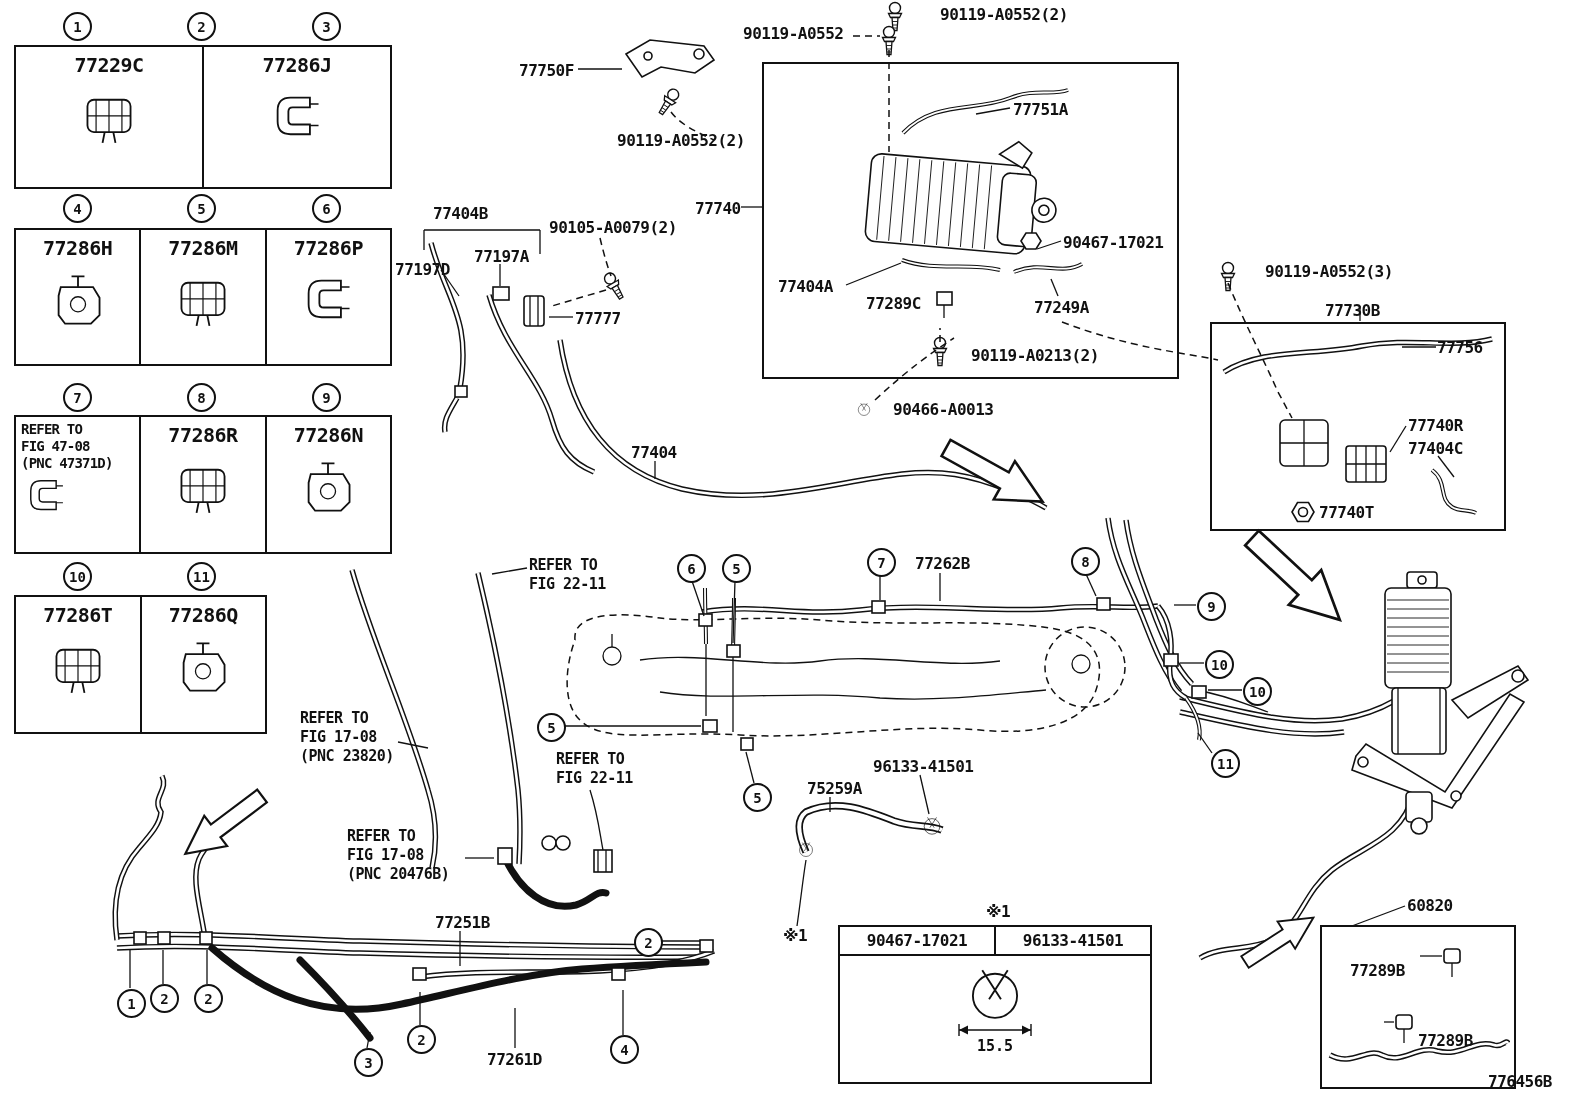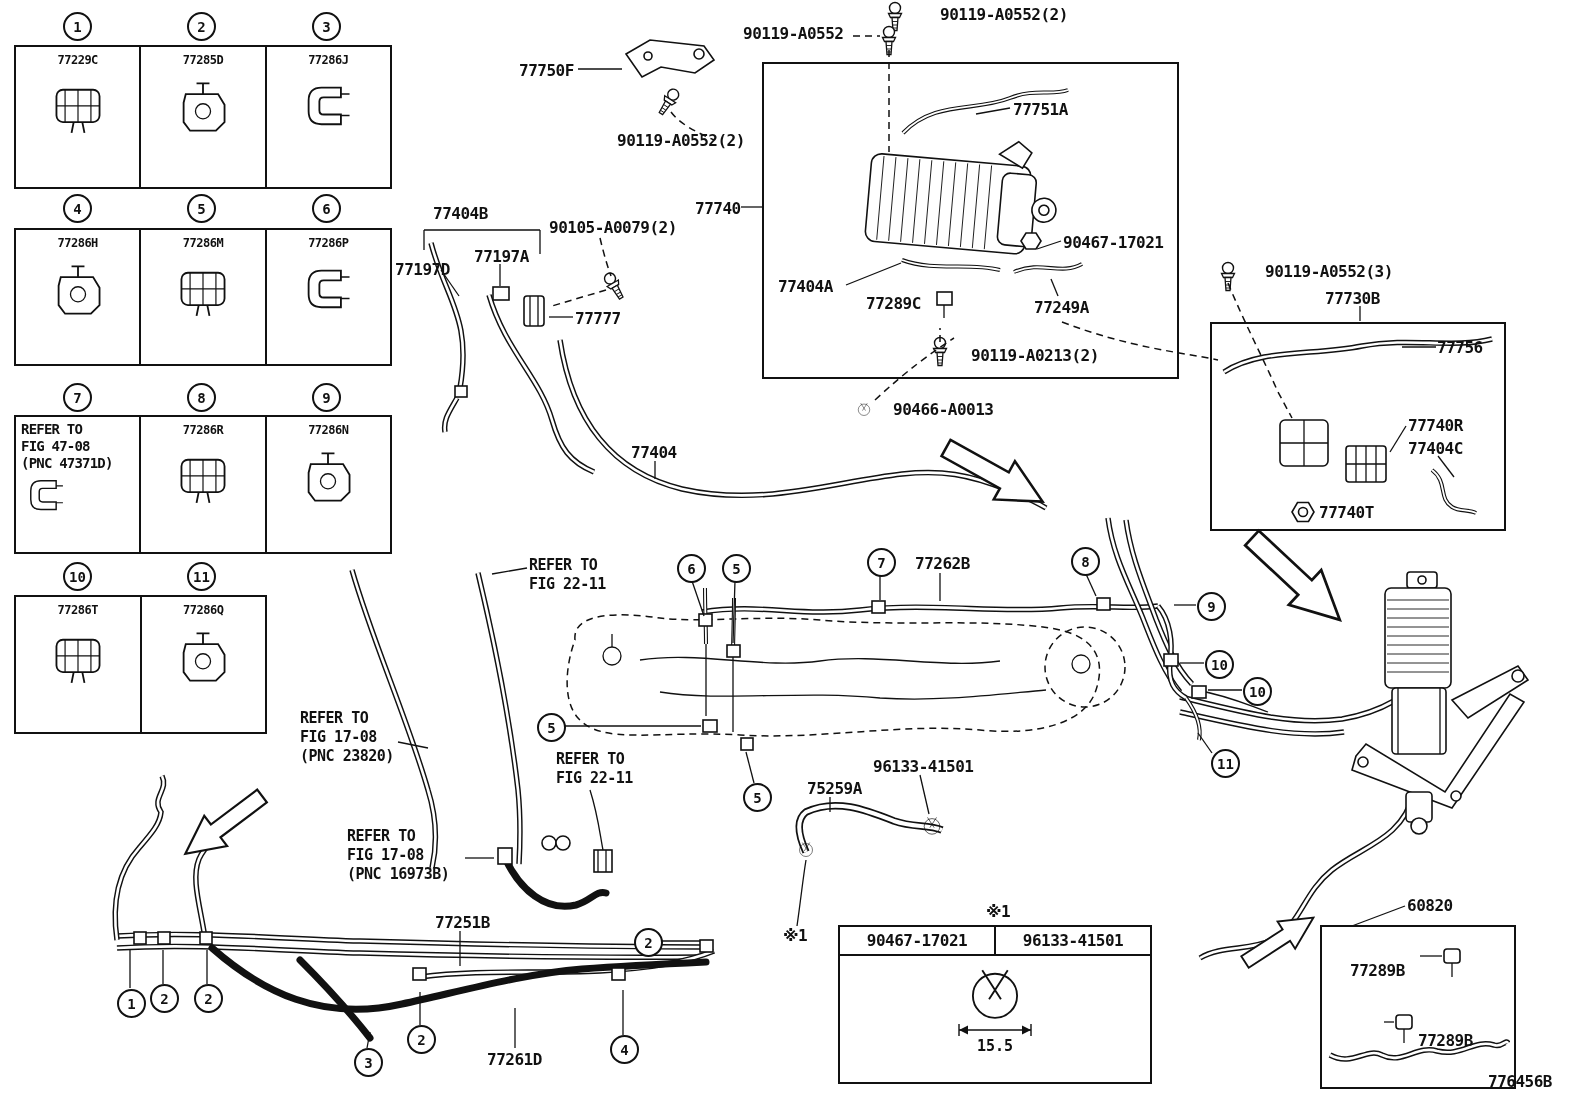--- a/index.html
+++ b/index.html
@@ -9,21 +9,21 @@
   .lbl{position:absolute;font-weight:bold;font-size:16px;line-height:19px;white-space:nowrap;
     letter-spacing:-0.5px;z-index:3;}
   .note{position:absolute;font-weight:bold;font-size:15px;line-height:19px;white-space:nowrap;
     letter-spacing:-0.5px;z-index:3;}
   .circ{position:absolute;width:25px;height:25px;border:2px solid #111;border-radius:50%;
     background:#fff;display:flex;align-items:center;justify-content:center;
     font-size:14px;font-weight:bold;z-index:4;}
   .ctable{position:absolute;display:flex;border:2.5px solid #111;background:#fff;z-index:2;}
   .ccell{flex:1;border-right:2.5px solid #111;display:flex;flex-direction:column;align-items:center;}
   .ccell:last-child{border-right:none;}
-  .cpart{font-weight:bold;font-size:12px;letter-spacing:-0.5px;margin-top:6px;}
+  .cpart{font-weight:bold;font-size:20px;letter-spacing:-0.5px;margin-top:6px;}
   .cnote{align-self:flex-start;text-align:left;font-weight:bold;font-size:14px;line-height:17px;
     padding:4px 0 0 5px;letter-spacing:-0.8px;}
   .clipicon{margin-top:12px;}
   .clamptable{position:absolute;border:2px solid #111;background:#fff;display:flex;
     flex-direction:column;z-index:2;}
   .clamphead{display:flex;border-bottom:2px solid #111;}
   .clamphcell{flex:1;text-align:center;font-weight:bold;font-size:16px;letter-spacing:-0.5px;
     padding:4px 0;border-right:2px solid #111;}
   .clamphcell:last-child{border-right:none;}
   .clampbody{display:flex;flex:1;}
@@ -352,26 +352,20 @@
   <div class="circ" style="left:187px;top:12px">2</div>
   <div class="circ" style="left:312px;top:12px">3</div>
   <div class="ctable" style="left:14px;top:45px;width:374px;height:140px">
     <div class="ccell">
       <div class="cpart">77229C</div>
       <svg class="clipicon" width="56" height="56" viewBox="0 0 52 52">
           <use href="#clipA"></use>
         </svg>
     </div>
     <div class="ccell">
-      <div class="cpart">77285D</div>
-      <svg class="clipicon" width="56" height="56" viewBox="0 0 52 52">
-          <use href="#clipB"></use>
-        </svg>
-    </div>
-    <div class="ccell">
       <div class="cpart">77286J</div>
       <svg class="clipicon" width="56" height="56" viewBox="0 0 52 52">
           <use href="#clipC"></use>
         </svg>
     </div>
   </div>
 
   <div class="circ" style="left:63px;top:194px">4</div>
   <div class="circ" style="left:187px;top:194px">5</div>
   <div class="circ" style="left:312px;top:194px">6</div>
@@ -447,21 +441,21 @@
   <div class="lbl" style="left:617px;top:131px">90119-A0552(2)</div>
   <div class="lbl" style="left:1013px;top:100px">77751A</div>
   <div class="lbl" style="left:695px;top:199px">77740</div>
   <div class="lbl" style="left:778px;top:277px">77404A</div>
   <div class="lbl" style="left:866px;top:294px">77289C</div>
   <div class="lbl" style="left:1034px;top:298px">77249A</div>
   <div class="lbl" style="left:1063px;top:233px">90467-17021</div>
   <div class="lbl" style="left:971px;top:346px">90119-A0213(2)</div>
   <div class="lbl" style="left:893px;top:400px">90466-A0013</div>
   <div class="lbl" style="left:1265px;top:262px">90119-A0552(3)</div>
-  <div class="lbl" style="left:1325px;top:289px">77730B</div>
+  <div class="lbl" style="left:1325px;top:301px">77730B</div>
   <div class="lbl" style="left:1437px;top:338px">77756</div>
   <div class="lbl" style="left:1408px;top:416px">77740R</div>
   <div class="lbl" style="left:1408px;top:439px">77404C</div>
   <div class="lbl" style="left:1319px;top:503px">77740T</div>
   <div class="lbl" style="left:433px;top:204px">77404B</div>
   <div class="lbl" style="left:549px;top:218px">90105-A0079(2)</div>
   <div class="lbl" style="left:395px;top:260px">77197D</div>
   <div class="lbl" style="left:474px;top:247px">77197A</div>
   <div class="lbl" style="left:575px;top:309px">77777</div>
   <div class="lbl" style="left:631px;top:443px">77404</div>
@@ -484,21 +478,21 @@
     <div>FIG 17-08</div>
     <div>(PNC 23820)</div>
   </div>
   <div class="note" style="left:556px;top:750px">
     <div>REFER TO</div>
     <div>FIG 22-11</div>
   </div>
   <div class="note" style="left:347px;top:827px">
     <div>REFER TO</div>
     <div>FIG 17-08</div>
-    <div>(PNC 16973B)</div>
+    <div>(PNC 20476B)</div>
   </div>
 
   <div class="circ" style="left:677px;top:554px">6</div>
   <div class="circ" style="left:722px;top:554px">5</div>
   <div class="circ" style="left:867px;top:548px">7</div>
   <div class="circ" style="left:1071px;top:547px">8</div>
   <div class="circ" style="left:1197px;top:592px">9</div>
   <div class="circ" style="left:1205px;top:650px">10</div>
   <div class="circ" style="left:1243px;top:677px">10</div>
   <div class="circ" style="left:1211px;top:749px">11</div>

